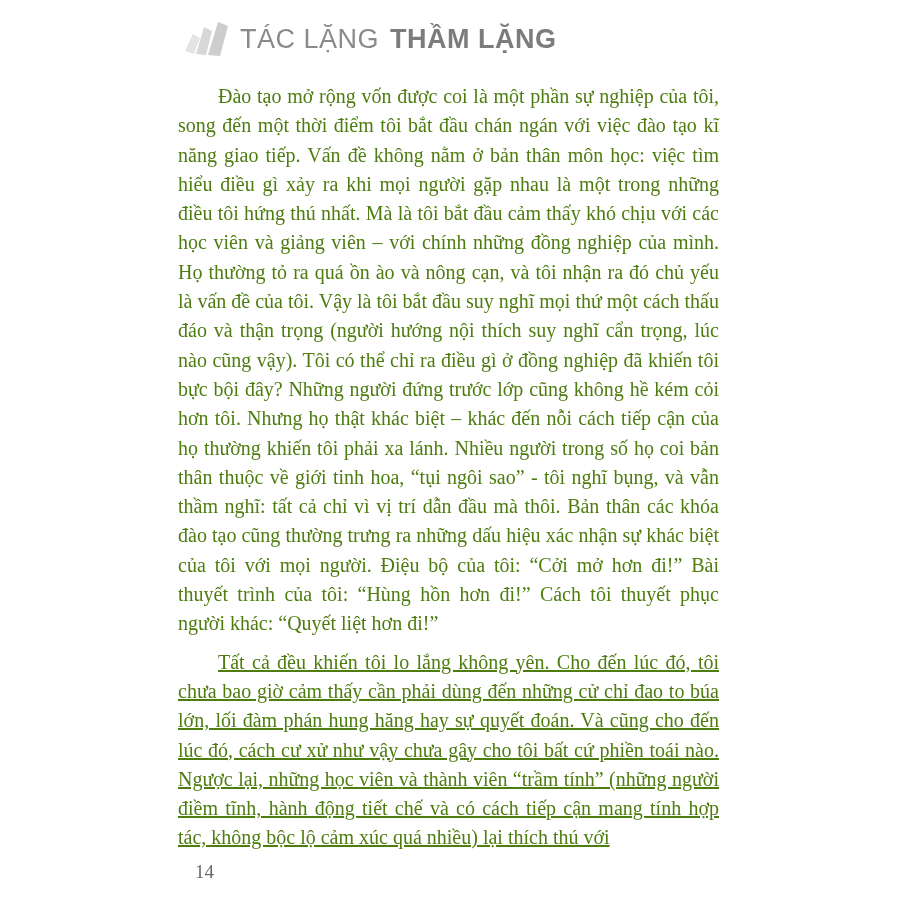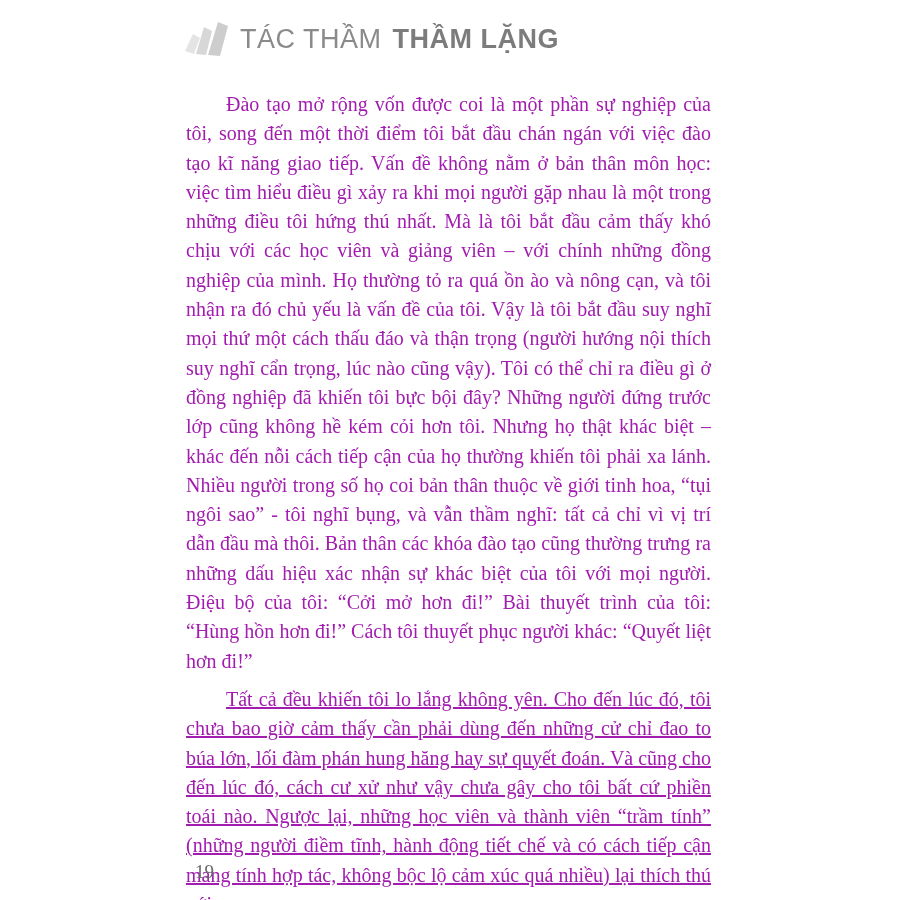--- a/index.html
+++ b/index.html
@@ -44,24 +44,24 @@
   .title .regular { font-weight: 400; }
   .title .bold { font-weight: 700; color: #7c7c7c; margin-left: 3px; }
   
   .content {
     position: absolute;
     left: 178px;
     top: 82px;
     width: 541px;
   }
   .content p {
-    margin: 8px;
+    margin: 0;
     font-size: 20px;
     line-height: 29.3px;
-    color: #a21caf;
+    color: #4d7c0f;
     text-align: justify;
     text-indent: 40px;
     hyphens: none;
     -webkit-hyphens: none;
   }
   .content p + p { margin-top: 9px; text-decoration: underline; }
   
   .page-number {
     position: absolute;
     left: 195px;
@@ -78,27 +78,27 @@
 
   <header class="header">
     <span class="logo">
       <svg width="48" height="36" viewBox="0 0 48 36" aria-hidden="true">
         <polygon points="2,30 10,13 17,17 11,33" fill="#e4e4e4"></polygon>
         <polygon points="13,33 21,6 29,10 23,34" fill="#d7d7d7"></polygon>
         <polygon points="25,34 35,1 45,5 37,35" fill="#cdcdcd"></polygon>
       </svg>
     </span>
     <span class="title">
-      <span class="regular">TÁC THẦM</span>
+      <span class="regular">TÁC LẶNG</span>
       <span class="bold">THẦM LẶNG</span>
     </span>
   </header>
 
   <main class="content">
 
       <p>Đào tạo mở rộng vốn được coi là một phần sự nghiệp của tôi, song đến một thời điểm tôi bắt đầu chán ngán với việc đào tạo kĩ năng giao tiếp. Vấn đề không nằm ở bản thân môn học: việc tìm hiểu điều gì xảy ra khi mọi người gặp nhau là một trong những điều tôi hứng thú nhất. Mà là tôi bắt đầu cảm thấy khó chịu với các học viên và giảng viên – với chính những đồng nghiệp của mình. Họ thường tỏ ra quá ồn ào và nông cạn, và tôi nhận ra đó chủ yếu là vấn đề của tôi. Vậy là tôi bắt đầu suy nghĩ mọi thứ một cách thấu đáo và thận trọng (người hướng nội thích suy nghĩ cẩn trọng, lúc nào cũng vậy). Tôi có thể chỉ ra điều gì ở đồng nghiệp đã khiến tôi bực bội đây? Những người đứng trước lớp cũng không hề kém cỏi hơn tôi. Nhưng họ thật khác biệt – khác đến nỗi cách tiếp cận của họ thường khiến tôi phải xa lánh. Nhiều người trong số họ coi bản thân thuộc về giới tinh hoa, “tụi ngôi sao” - tôi nghĩ bụng, và vẫn thầm nghĩ: tất cả chỉ vì vị trí dẫn đầu mà thôi. Bản thân các khóa đào tạo cũng thường trưng ra những dấu hiệu xác nhận sự khác biệt của tôi với mọi người. Điệu bộ của tôi: “Cởi mở hơn đi!” Bài thuyết trình của tôi: “Hùng hồn hơn đi!” Cách tôi thuyết phục người khác: “Quyết liệt hơn đi!”</p>
 
       <p>Tất cả đều khiến tôi lo lắng không yên. Cho đến lúc đó, tôi chưa bao giờ cảm thấy cần phải dùng đến những cử chỉ đao to búa lớn, lối đàm phán hung hăng hay sự quyết đoán. Và cũng cho đến lúc đó, cách cư xử như vậy chưa gây cho tôi bất cứ phiền toái nào. Ngược lại, những học viên và thành viên “trầm tính” (những người điềm tĩnh, hành động tiết chế và có cách tiếp cận mang tính hợp tác, không bộc lộ cảm xúc quá nhiều) lại thích thú với</p>
     </main>
 
-  <div class="page-number">19</div>
+  <div class="page-number">14</div>
 
 </div>
 
 </body></html>

